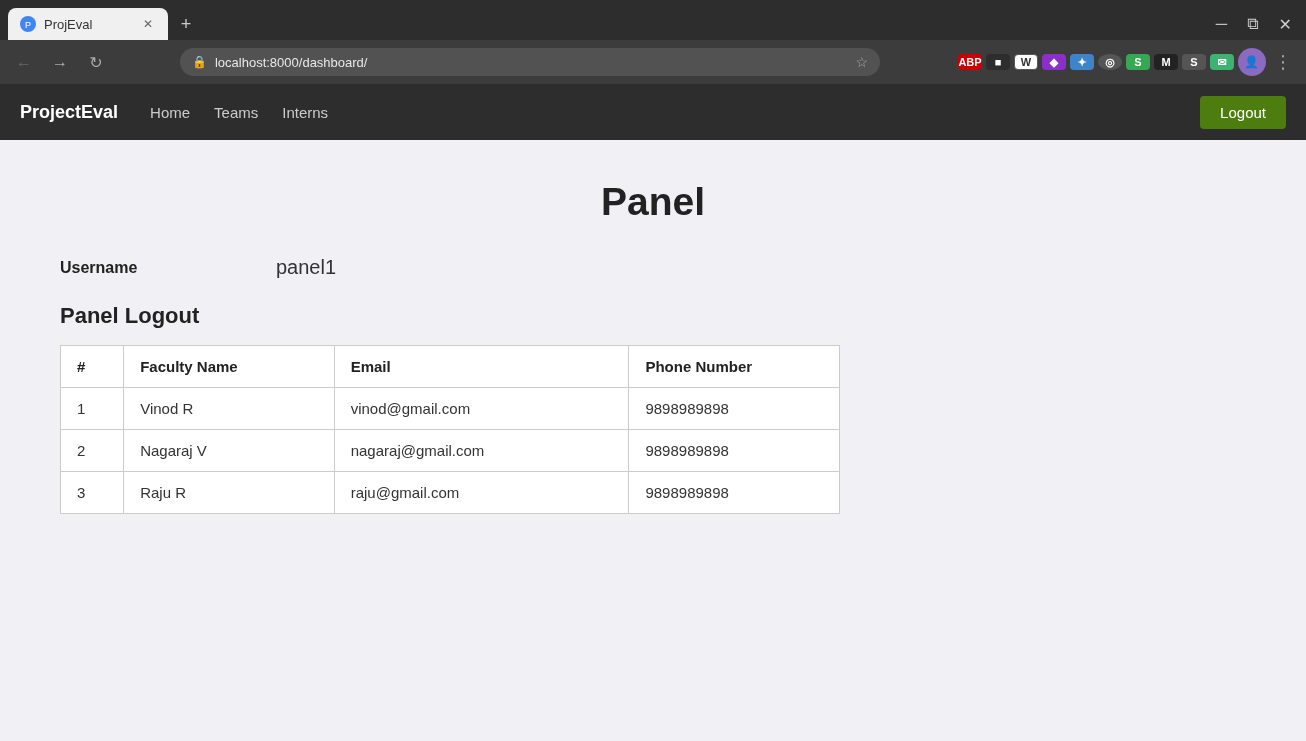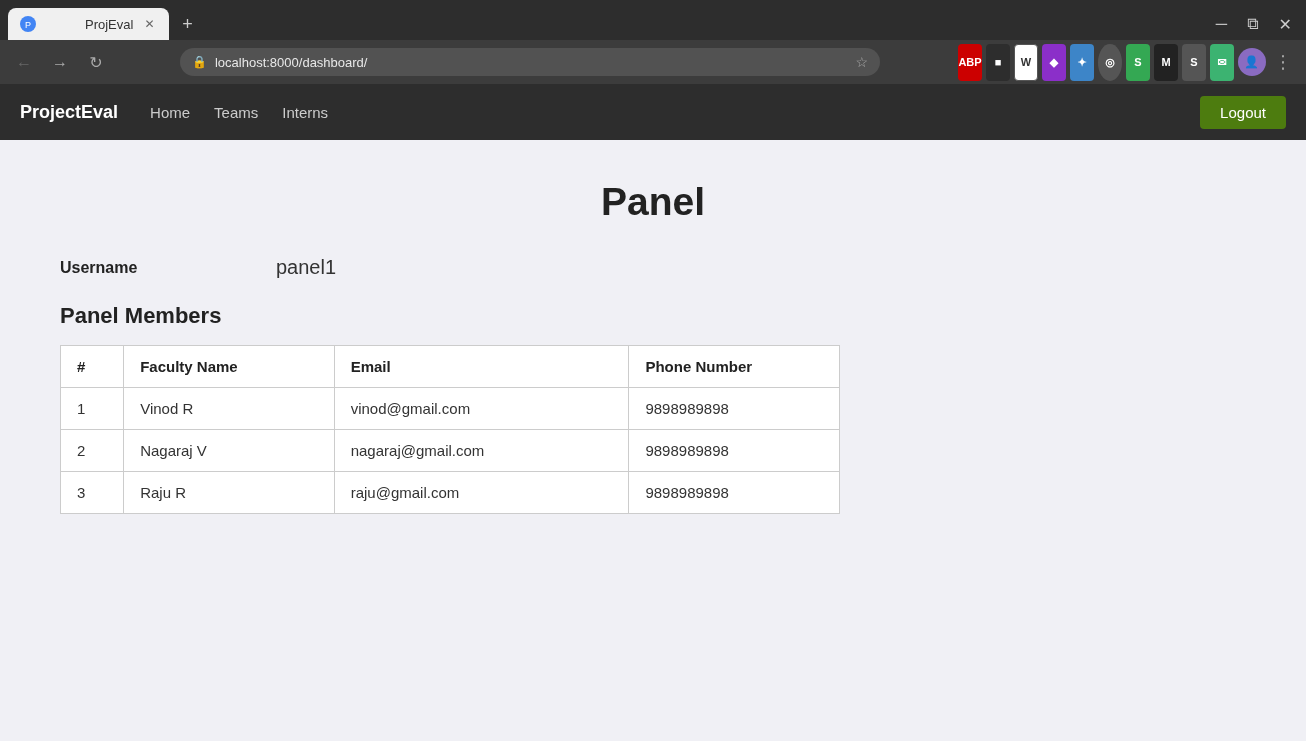--- a/index.html
+++ b/index.html
@@ -53,21 +53,20 @@
       font-size: 10px;
       color: white;
       flex-shrink: 0;
     }
 
     .tab-title {
       flex: 1;
       overflow: hidden;
       text-overflow: ellipsis;
       white-space: nowrap;
-      margin-left: 41px;
     }
 
     .tab-close {
       width: 16px;
       height: 16px;
       border-radius: 50%;
       display: flex;
       align-items: center;
       justify-content: center;
       font-size: 12px;
@@ -161,21 +160,21 @@
 
     .toolbar-icons {
       display: flex;
       align-items: center;
       gap: 4px;
       margin-left: 8px;
     }
 
     .ext-icon {
       width: 24px;
-      height: 37px;
+      height: 16px;
       border-radius: 4px;
       display: flex;
       align-items: center;
       justify-content: center;
       font-size: 11px;
       font-weight: bold;
       cursor: pointer;
     }
 
     .profile-icon {
@@ -395,21 +394,21 @@
 </nav>
 
 <div class="main-content">
   <h1 class="page-title">Panel</h1>
 
   <div class="info-row">
     <span class="info-label">Username</span>
     <span class="info-value">panel1</span>
   </div>
 
-  <h2 class="section-title">Panel Members</h2>
+  <h2 class="section-title">Panel Logout</h2>
 
   <table class="data-table">
     <thead>
       <tr>
         <th class="col-num">#</th>
         <th class="col-name">Faculty Name</th>
         <th class="col-email">Email</th>
         <th class="col-phone">Phone Number</th>
       </tr>
     </thead>

